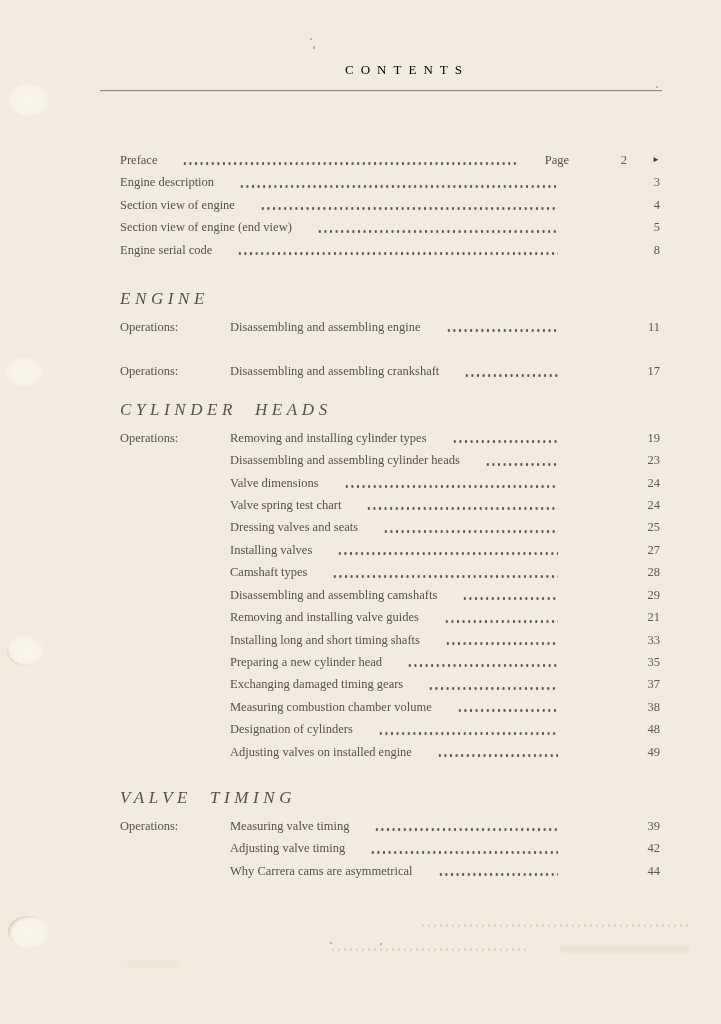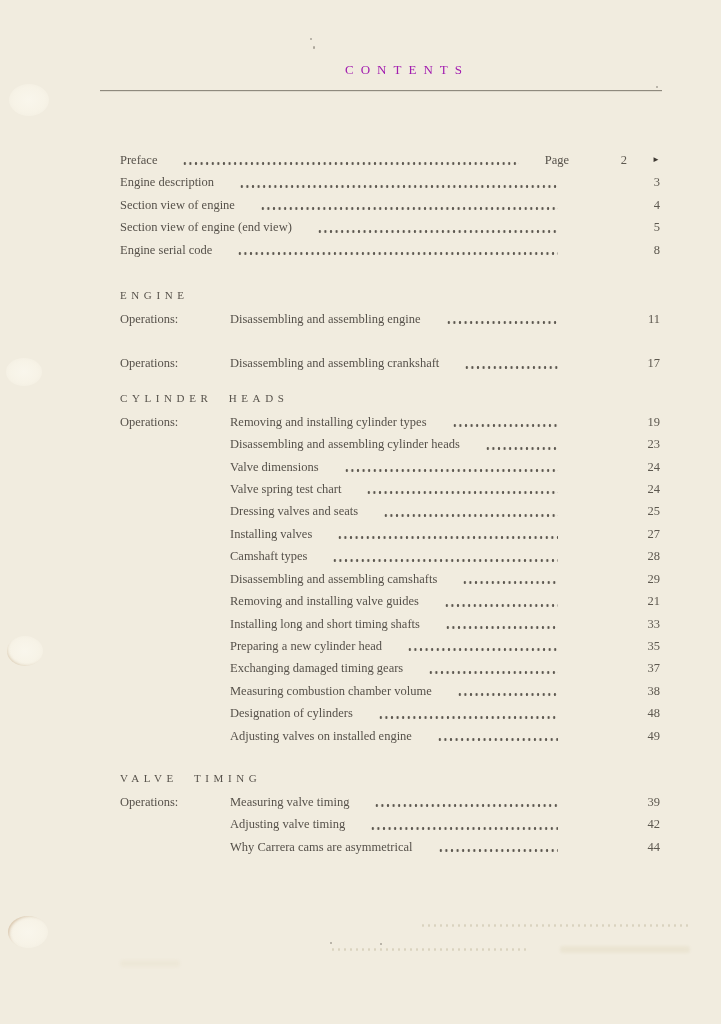--- a/index.html
+++ b/index.html
@@ -20,21 +20,21 @@
     color: #56514a;
     font-family: "Liberation Serif", "DejaVu Serif", serif;
     font-size: 12.5px;
   }
   .title {
     margin: 62px 61px 0 100px;
     padding-left: 54px;
     text-align: center;
     font-size: 13px;
     letter-spacing: 7px;
-    color: #a21caf;
+    color: #000000;
   }
   .rule {
     height: 0;
     border: none;
     border-top: 1px solid #8f8a7e;
     margin: 12px 59px 0 100px;
     box-shadow: 0 0.5px 0 rgba(143,138,126,0.35);
   }
   .toc {
     margin-top: 58px;
@@ -74,25 +74,26 @@
     text-align: right;
     font-size: 8px;
     line-height: 22.4px;
     color: #3f3a33;
   }
   .section-engine     { margin-top: 28px; }
   .section-crankshaft { margin-top: 22px; }
   .section-cylheads   { margin-top: 17px; }
   .section-valvetiming{ margin-top: 25px; }
   .heading {
-    font-size: 11px;
+    font-size: 17px;
     letter-spacing: 4.6px;
     word-spacing: 9px;
     margin-bottom: 7px;
     color: #57524b;
+    font-style: italic;
   }
   .opcell {
     flex: none;
     width: 90px;
   }
   
   .spot {
     position: absolute;
     border-radius: 50%;
     background: radial-gradient(ellipse at center, #f9f6ec 0%, #f7f3e7 55%, rgba(247,243,231,0) 100%);

